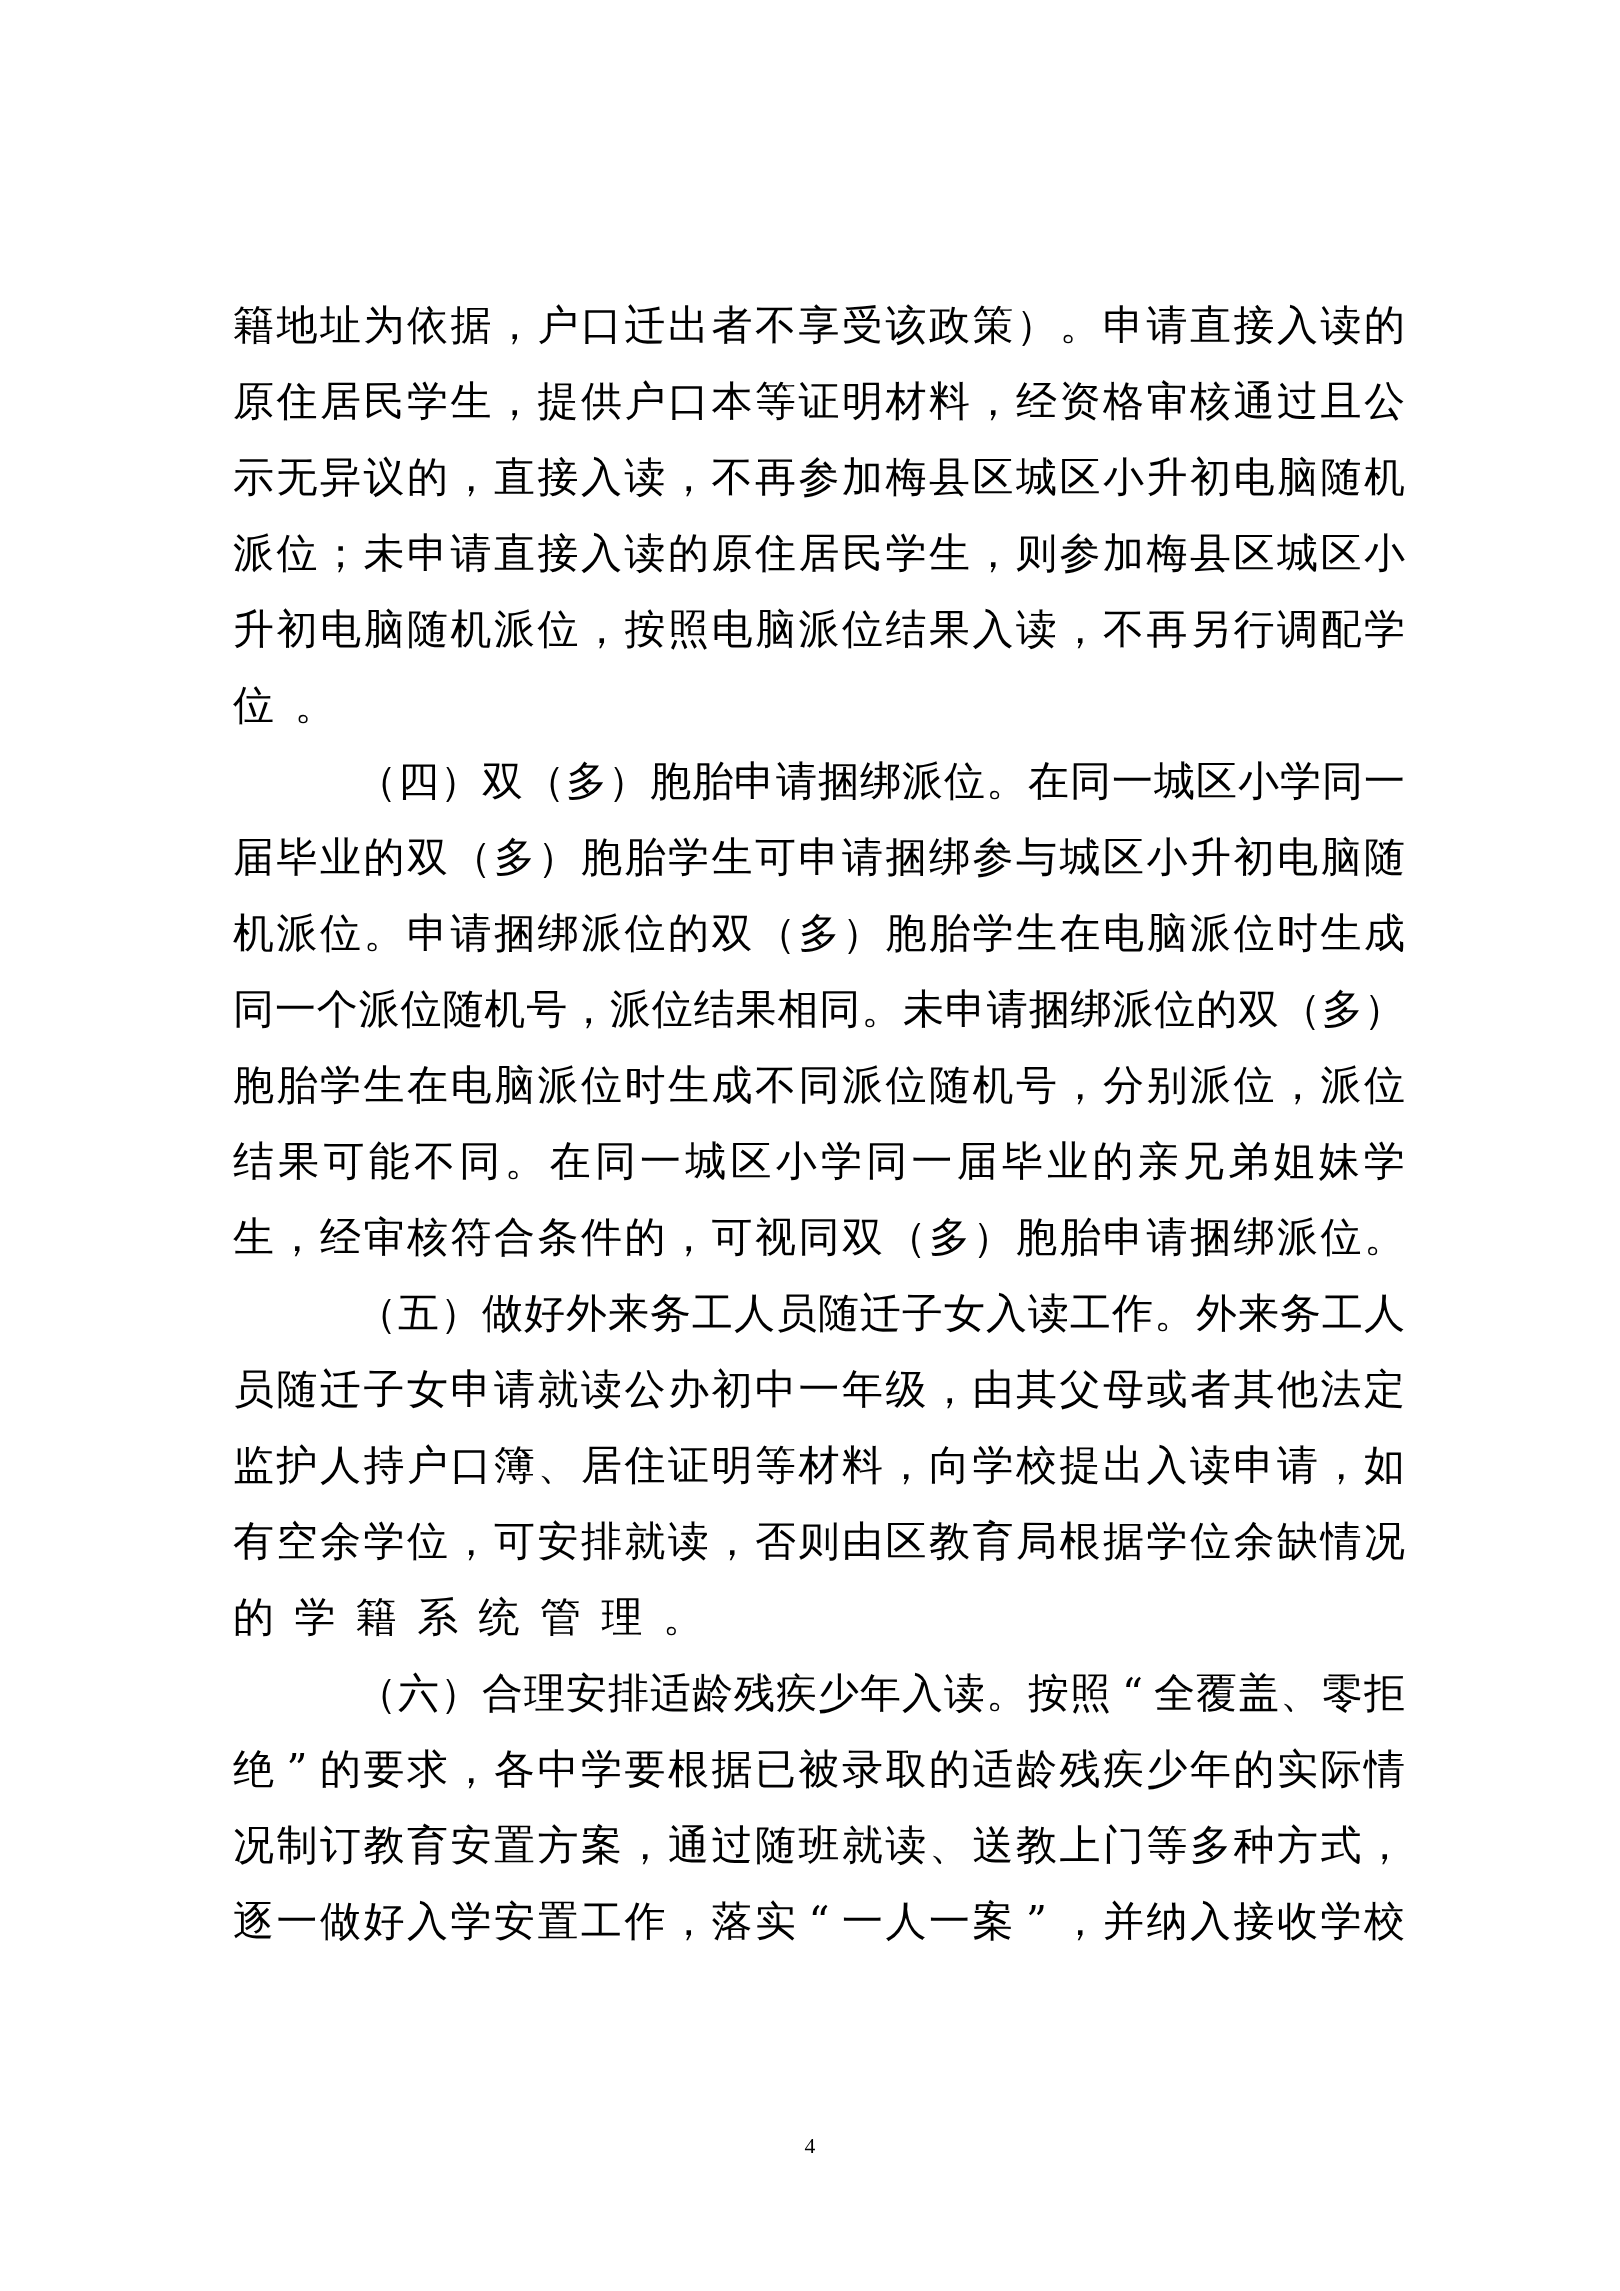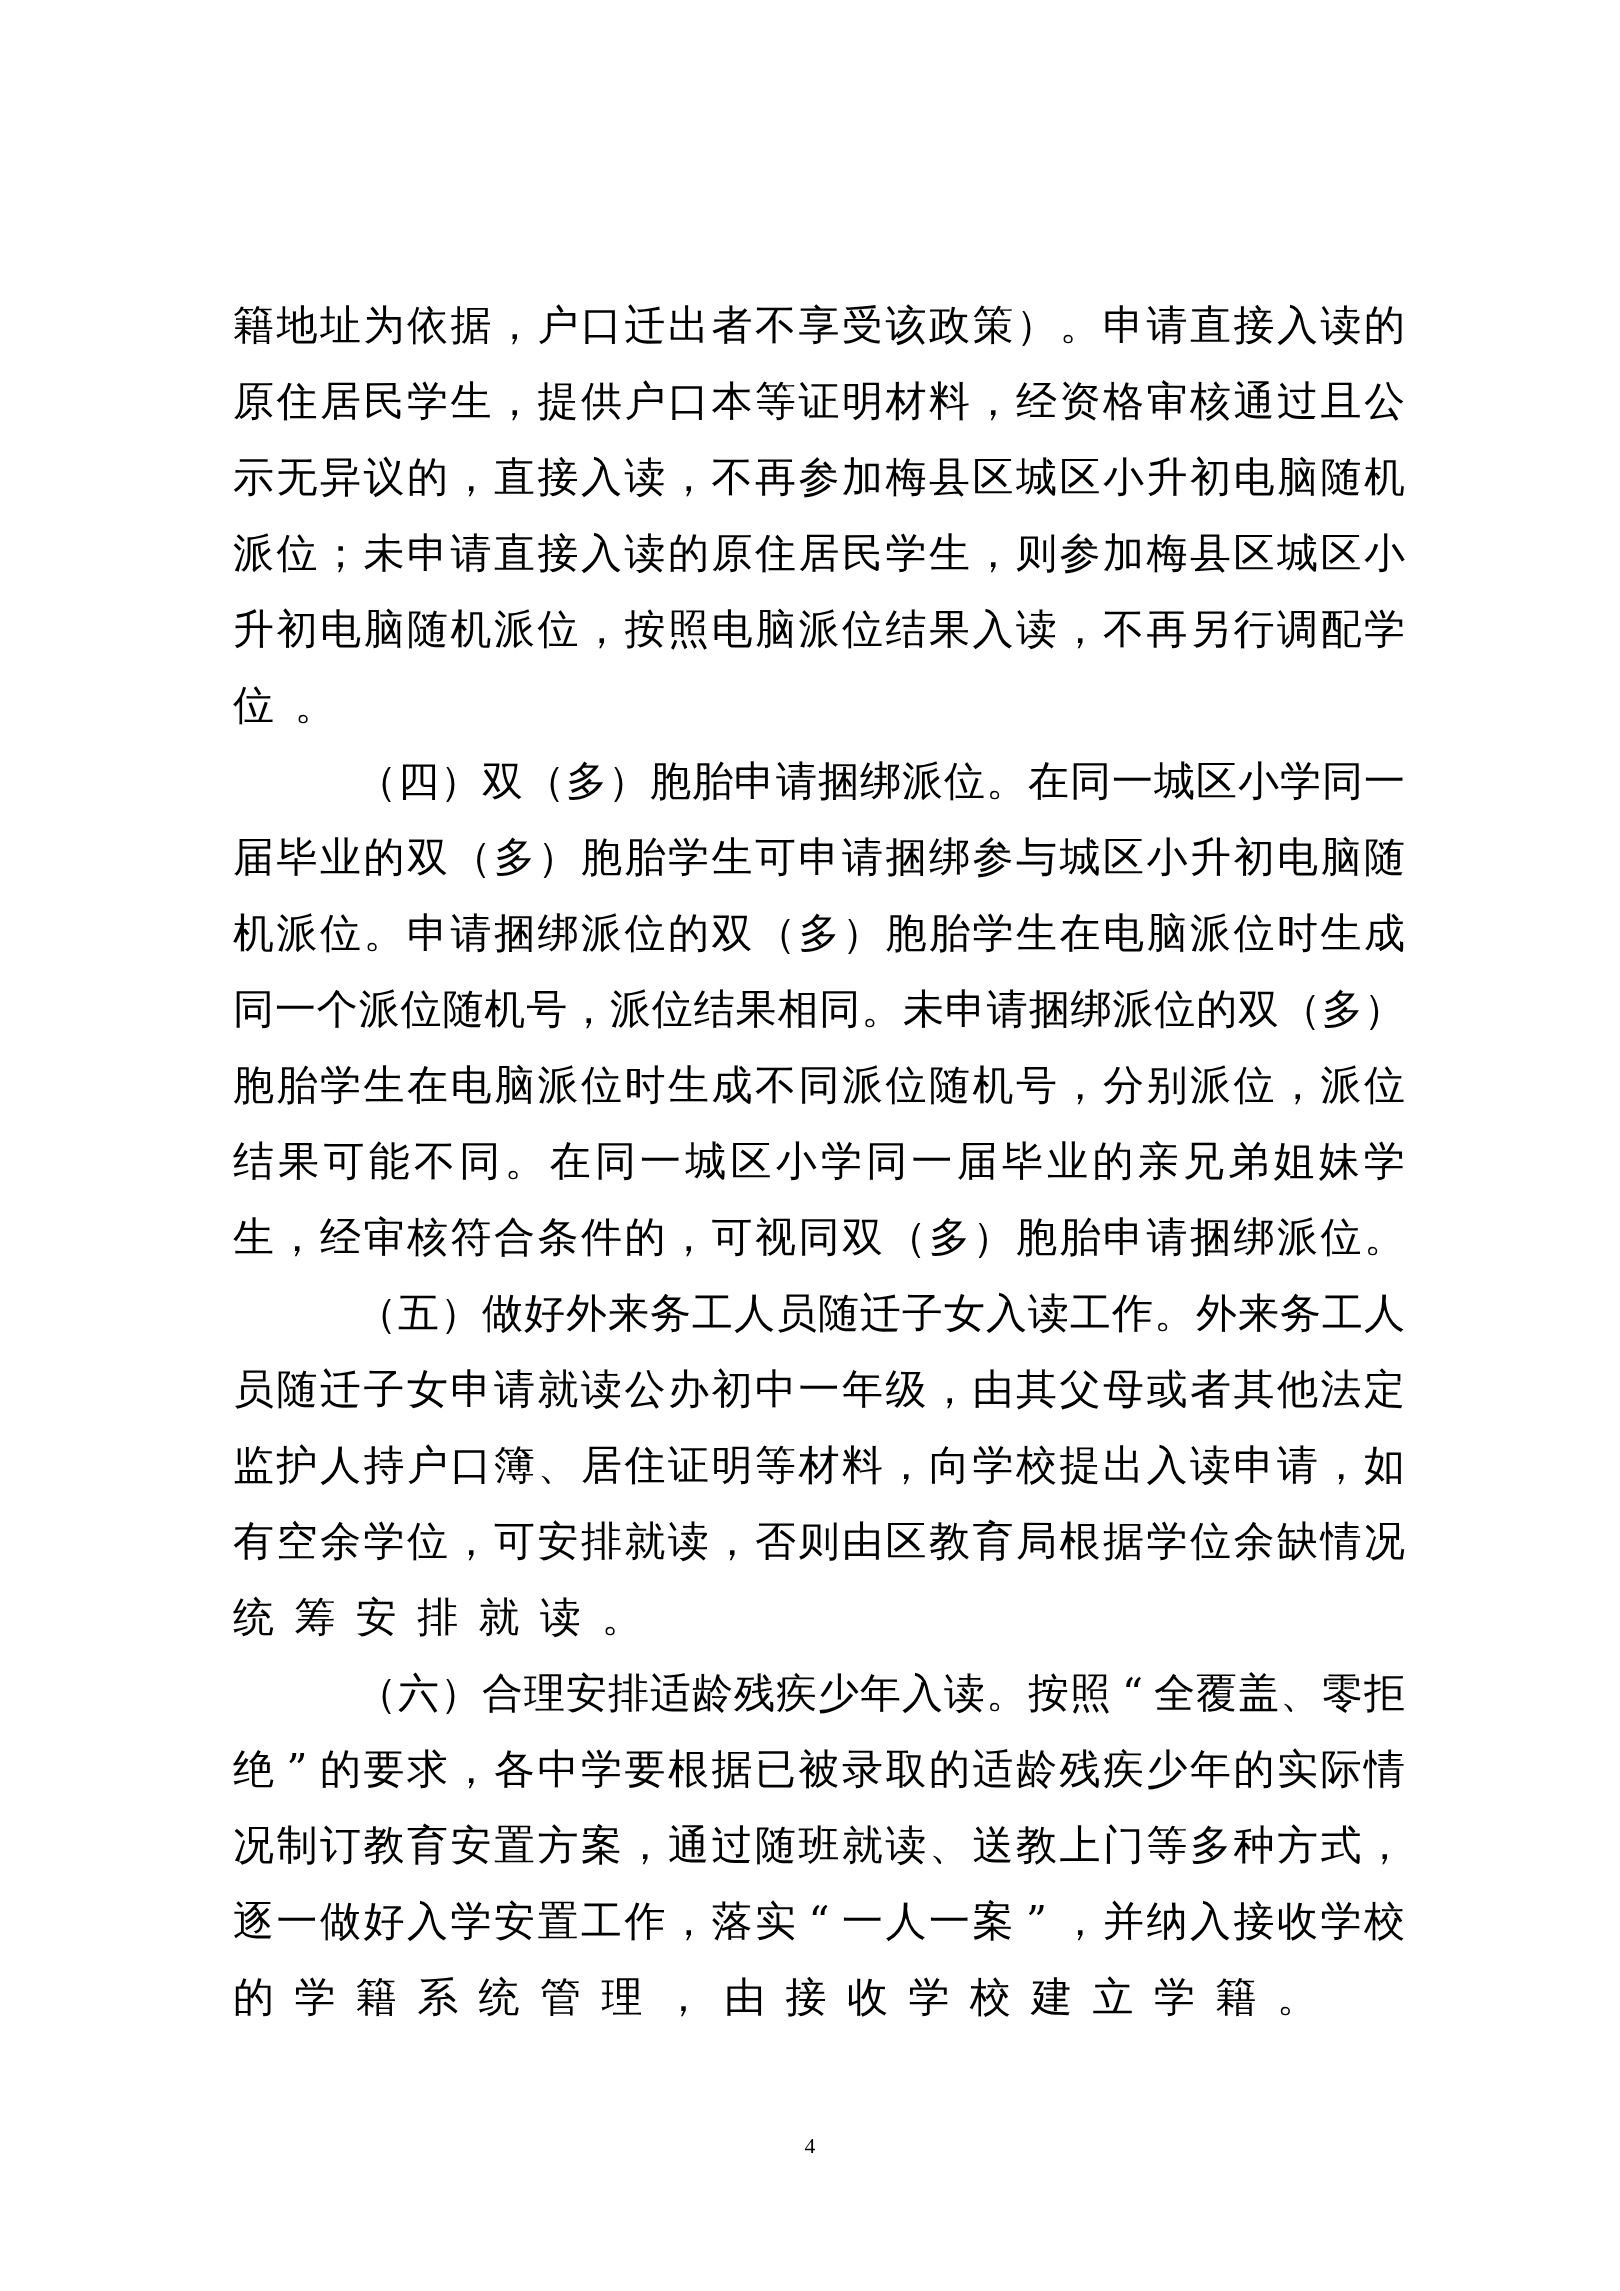--- a/index.html
+++ b/index.html
@@ -519,21 +519,21 @@
         <span class="ch">局</span>
         <span class="ch">根</span>
         <span class="ch">据</span>
         <span class="ch">学</span>
         <span class="ch">位</span>
         <span class="ch">余</span>
         <span class="ch">缺</span>
         <span class="ch">情</span>
         <span class="ch">况</span>
       </div>
-    <div class="line partial">统筹安排就读。</div>
+    <div class="line partial">的学籍系统管理。</div>
     <div class="line full indent">
         <span class="ch">（</span>
         <span class="ch">六</span>
         <span class="ch">）</span>
         <span class="ch">合</span>
         <span class="ch">理</span>
         <span class="ch">安</span>
         <span class="ch">排</span>
         <span class="ch">适</span>
         <span class="ch">龄</span>
@@ -634,18 +634,17 @@
         <span class="ch">”</span>
         <span class="ch">，</span>
         <span class="ch">并</span>
         <span class="ch">纳</span>
         <span class="ch">入</span>
         <span class="ch">接</span>
         <span class="ch">收</span>
         <span class="ch">学</span>
         <span class="ch">校</span>
       </div>
-    <div class="line partial">的学籍系统管理，由接收学校建立学籍。</div>
   </div>
 
   <div class="page-number">4</div>
 </div>
 
 
 </body></html>

